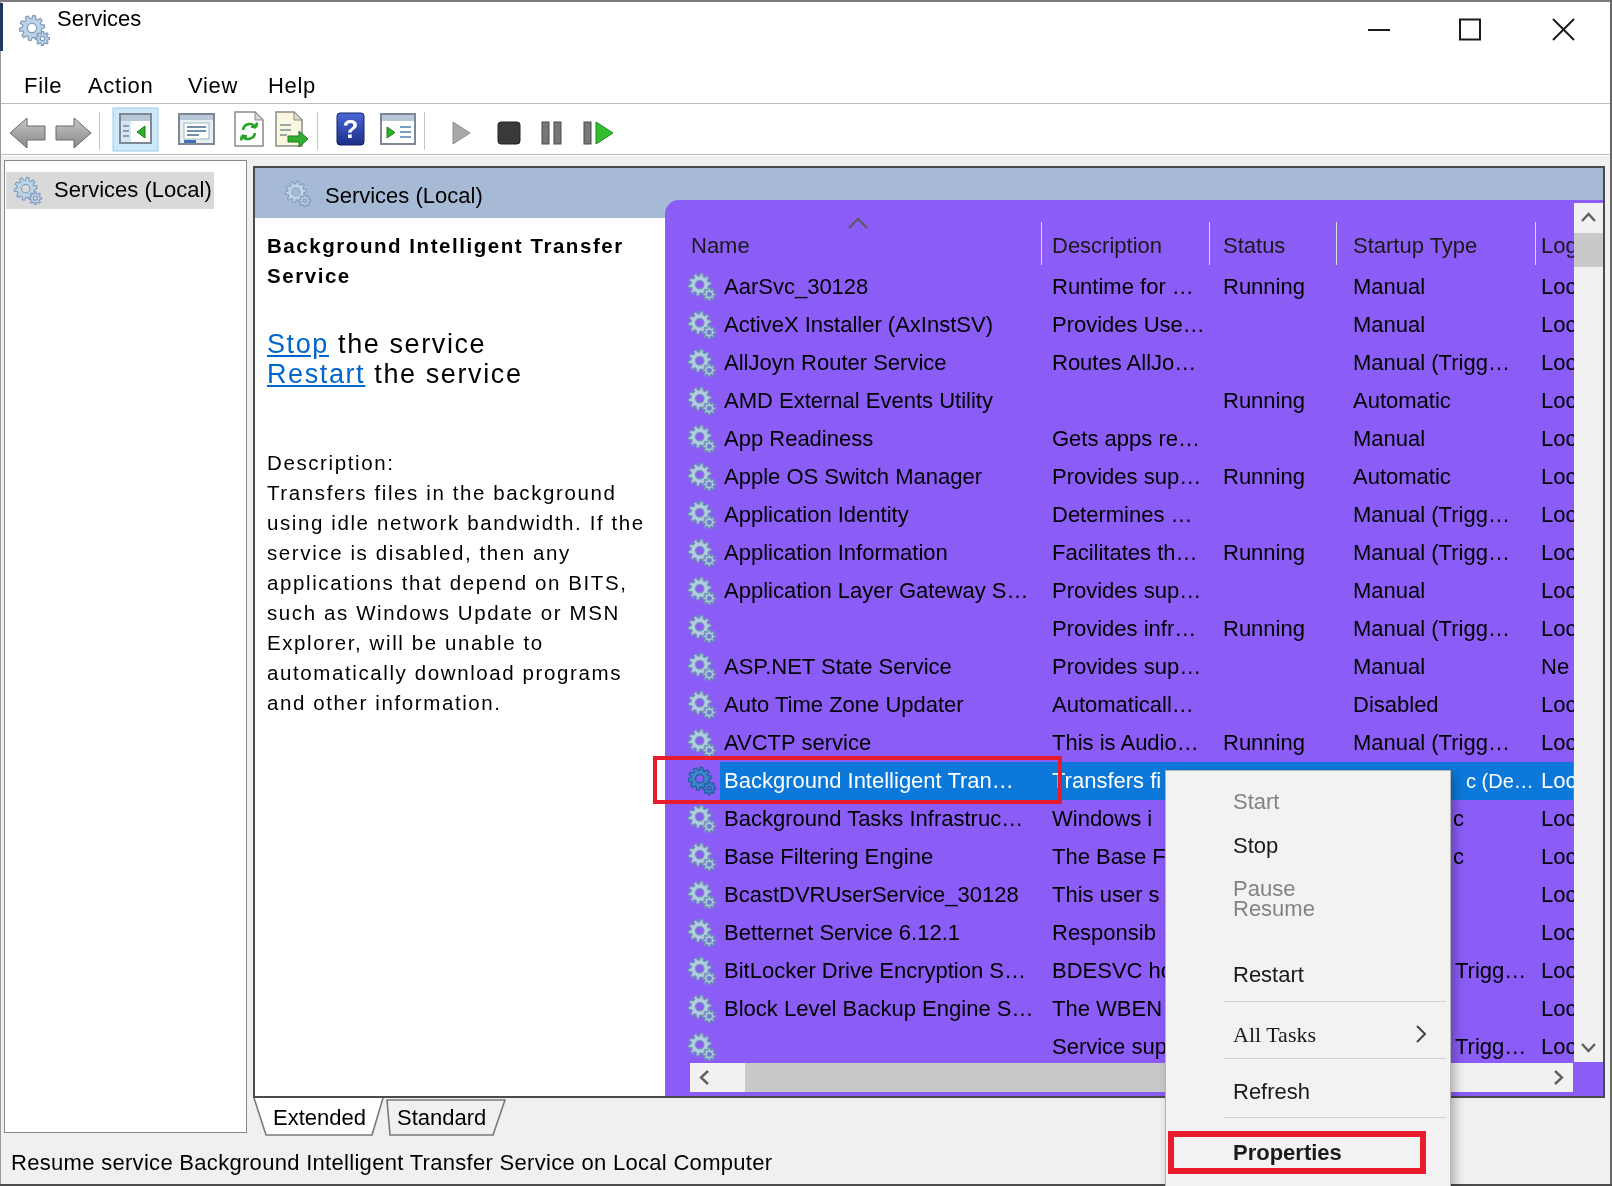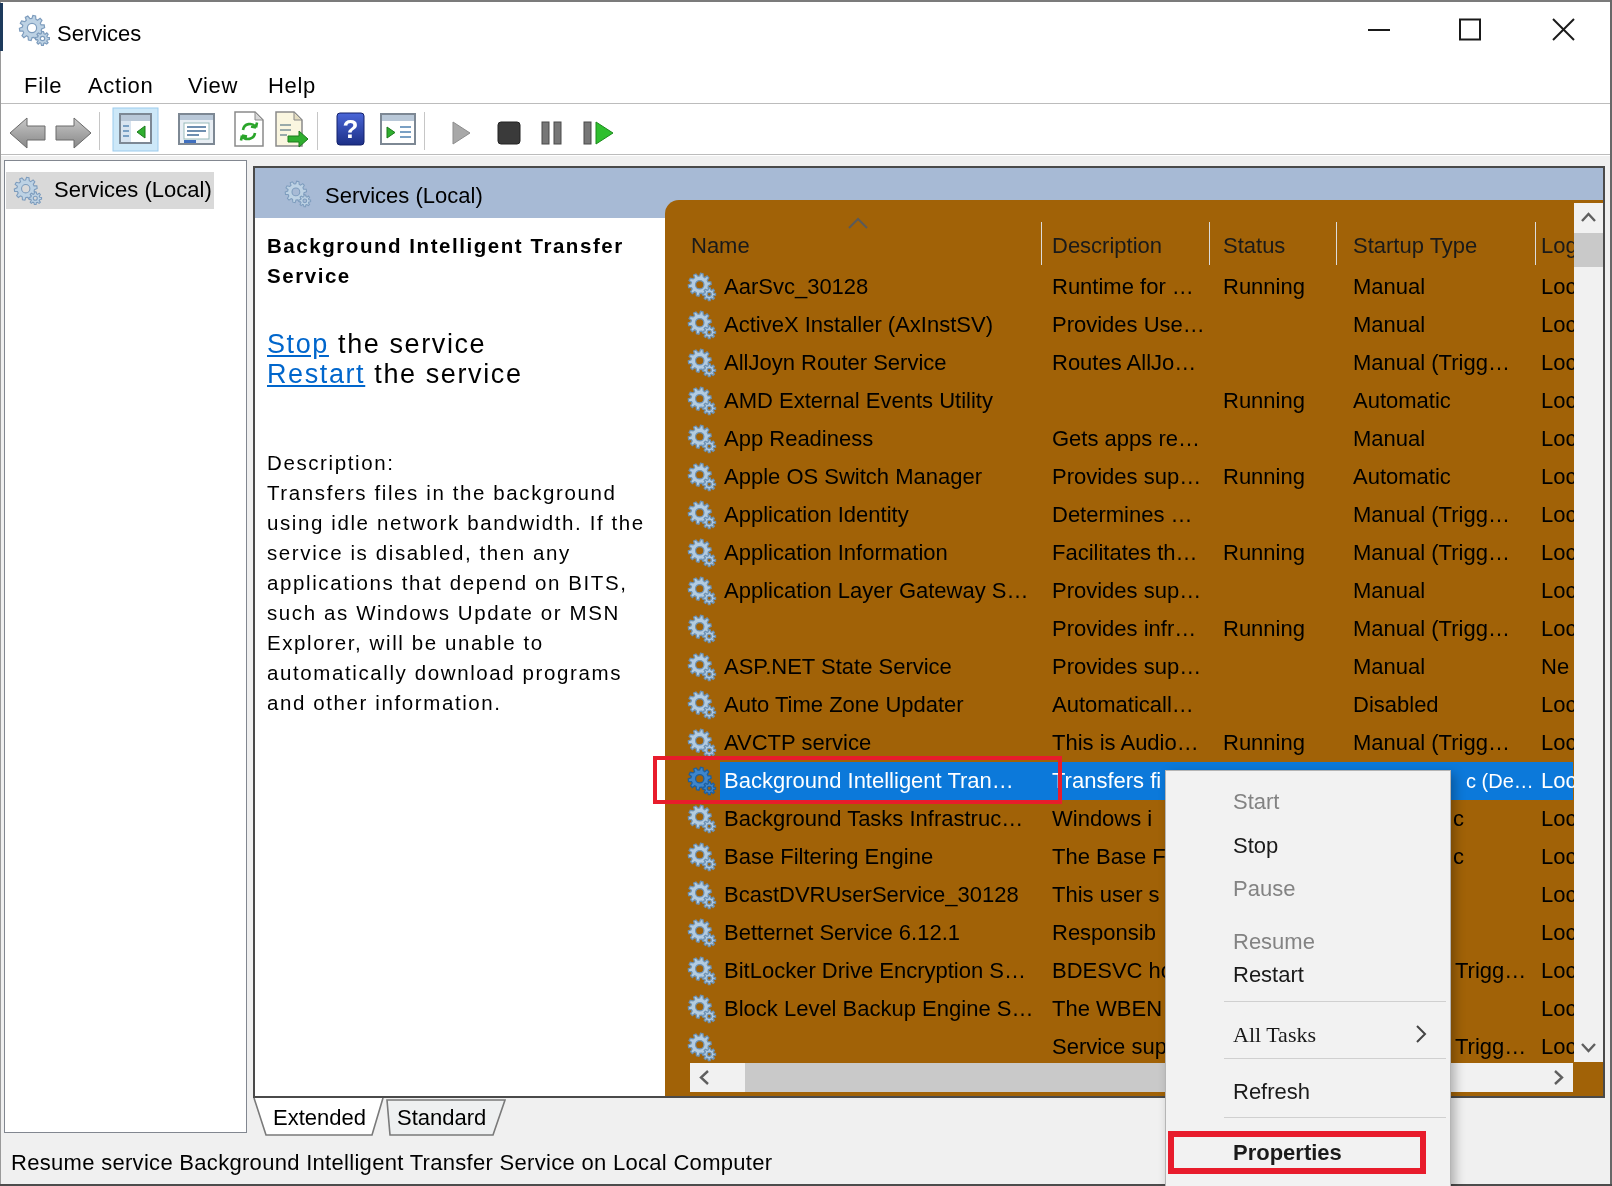--- a/index.html
+++ b/index.html
@@ -30,21 +30,21 @@
 
   <div class="abs" style="left:0;top:0;width:1612px;height:2px;background:#7b7b7b"></div>
   <div class="abs" style="left:1610px;top:0;width:2px;height:1186px;background:#686868"></div>
   <div class="abs" style="left:0;top:2px;width:1px;height:1184px;background:#9a9a9a"></div>
   <div class="abs" style="left:0;top:1184px;width:1612px;height:2px;background:#4c4c4c"></div>
   <div class="abs" style="left:0;top:3px;width:3px;height:48px;background:#1d3a5c"></div>
 
   <svg class="abs" style="left:18px;top:14px" width="34" height="34" viewBox="-1 -1 34 34">
     <use href="#gear" fill="#bdd2e4" stroke="#7d9cbd" stroke-width="1.2"></use>
   </svg>
-  <div class="txt" style="left:57px;top:20px;font-size:22px;line-height:27px">Services</div>
+  <div class="txt" style="left:57px;top:5px;font-size:22px;line-height:27px">Services</div>
   <svg class="abs" style="left:1360px;top:12px" width="230" height="36" viewBox="0 0 230 36">
     <line x1="8" y1="18" x2="30" y2="18" stroke="#1a1a1a" stroke-width="2"></line>
     <rect x="100" y="7.5" width="20" height="20" fill="none" stroke="#1a1a1a" stroke-width="2"></rect>
     <line x1="193" y1="7" x2="214" y2="28" stroke="#1a1a1a" stroke-width="2"></line>
     <line x1="214" y1="7" x2="193" y2="28" stroke="#1a1a1a" stroke-width="2"></line>
   </svg>
 
   <div class="txt" style="left:24px;top:73px;font-size:22px;line-height:26px;letter-spacing:0.7px">File</div>
   <div class="txt" style="left:88px;top:73px;font-size:22px;line-height:26px;letter-spacing:0.7px">Action</div>
   <div class="txt" style="left:188px;top:73px;font-size:22px;line-height:26px;letter-spacing:0.7px">View</div>
@@ -155,21 +155,21 @@
     <div class="abs" style="left:0px;top:0px;width:1348px;height:50px;background:#a7bad5"></div>
     <svg class="abs" style="left:29px;top:12px" width="28" height="28" viewBox="-1 -1 33 33">
       <use href="#gear" fill="#bdd2e4" stroke="#7d9cbd" stroke-width="1.2"></use>
     </svg>
     <div class="txt" style="left:70px;top:14px;font-size:22px;line-height:28px">Services (Local)</div>
 
     <div class="txt" style="left:12px;top:63px;font-size:20.5px;line-height:30px;font-weight:bold;letter-spacing:1.55px">Background Intelligent Transfer<br>Service</div>
     <div class="txt" style="left:12px;top:161px;font-size:27px;line-height:30px;letter-spacing:1.6px"><span style="color:#0066cc;text-decoration:underline">Stop</span> the service<br><span style="color:#0066cc;text-decoration:underline">Restart</span> the service</div>
     <div class="txt" style="left:12px;top:280px;font-size:20.5px;line-height:30px;letter-spacing:1.6px">Description:<br>Transfers files in the background<br>using idle network bandwidth. If the<br>service is disabled, then any<br>applications that depend on BITS,<br>such as Windows Update or MSN<br>Explorer, will be unable to<br>automatically download programs<br>and other information.</div>
 
-    <div id="listpanel" class="abs" style="left:410px;top:32px;width:938px;height:896px;background:#a16207;border-top-left-radius:14px;overflow:hidden">
+    <div id="listpanel" class="abs" style="left:410px;top:32px;width:938px;height:896px;background:#8b5cf6;border-top-left-radius:14px;overflow:hidden">
       <svg class="abs" style="left:180px;top:16px" width="26" height="16" viewBox="0 0 26 16">
           <polyline points="4,12 13,3 22,12" fill="none" stroke="#5a5a5a" stroke-width="2"></polyline>
         </svg>
       <div class="abs" style="left:376px;top:22px;width:1px;height:43px;background:#dcdcdc"></div>
       <div class="abs" style="left:544px;top:22px;width:1px;height:43px;background:#dcdcdc"></div>
       <div class="abs" style="left:671px;top:22px;width:1px;height:43px;background:#dcdcdc"></div>
       <div class="abs" style="left:870px;top:22px;width:1px;height:43px;background:#dcdcdc"></div>
       <div class="hdr" style="left:26px">Name</div>
       <div class="hdr" style="left:387px">Description</div>
       <div class="hdr" style="left:558px">Status</div>
@@ -383,21 +383,21 @@
             <polyline points="12,8 19,14.5 12,21" fill="none" stroke="#5f5f5f" stroke-width="2.4"></polyline>
           </svg>
         </div>
     </div>
   </div>
 
   <div class="abs" style="left:1165px;top:770px;width:286px;height:422px;background:#f2f2f2;border:1px solid #b5b5b5;box-shadow:4px 4px 10px rgba(0,0,0,0.28)"></div>
   <div class="txt" style="left:1233px;top:788px;font-size:22px;line-height:28px;color:#838383;">Start</div>
   <div class="txt" style="left:1233px;top:832px;font-size:22px;line-height:28px;color:#1a1a1a;">Stop</div>
   <div class="txt" style="left:1233px;top:875px;font-size:22px;line-height:28px;color:#838383;">Pause</div>
-  <div class="txt" style="left:1233px;top:928px;font-size:22px;line-height:28px;color:#838383;">Resume</div>
+  <div class="txt" style="left:1233px;top:895px;font-size:22px;line-height:28px;color:#838383;">Resume</div>
   <div class="txt" style="left:1233px;top:961px;font-size:22px;line-height:28px;color:#1a1a1a;">Restart</div>
   <div class="txt" style="left:1233px;top:1021px;font-size:22px;line-height:28px;color:#1a1a1a;font-family:Liberation Serif, serif;">All Tasks</div>
   <div class="txt" style="left:1233px;top:1078px;font-size:22px;line-height:28px;color:#1a1a1a;">Refresh</div>
   <div class="txt" style="left:1233px;top:1139px;font-size:22px;line-height:28px;color:#1a1a1a;font-weight:bold;text-align:center;">Properties</div>
   <div class="abs" style="left:1224px;top:1001px;width:222px;height:1px;background:#d0d0d0"></div>
   <div class="abs" style="left:1224px;top:1058px;width:222px;height:1px;background:#d0d0d0"></div>
   <div class="abs" style="left:1224px;top:1117px;width:222px;height:1px;background:#d0d0d0"></div>
   <svg class="abs" style="left:1405px;top:1022px" width="30" height="24" viewBox="0 0 30 24">
       <polyline points="12,4 20,12 12,20" fill="none" stroke="#444" stroke-width="2"></polyline>
     </svg>

